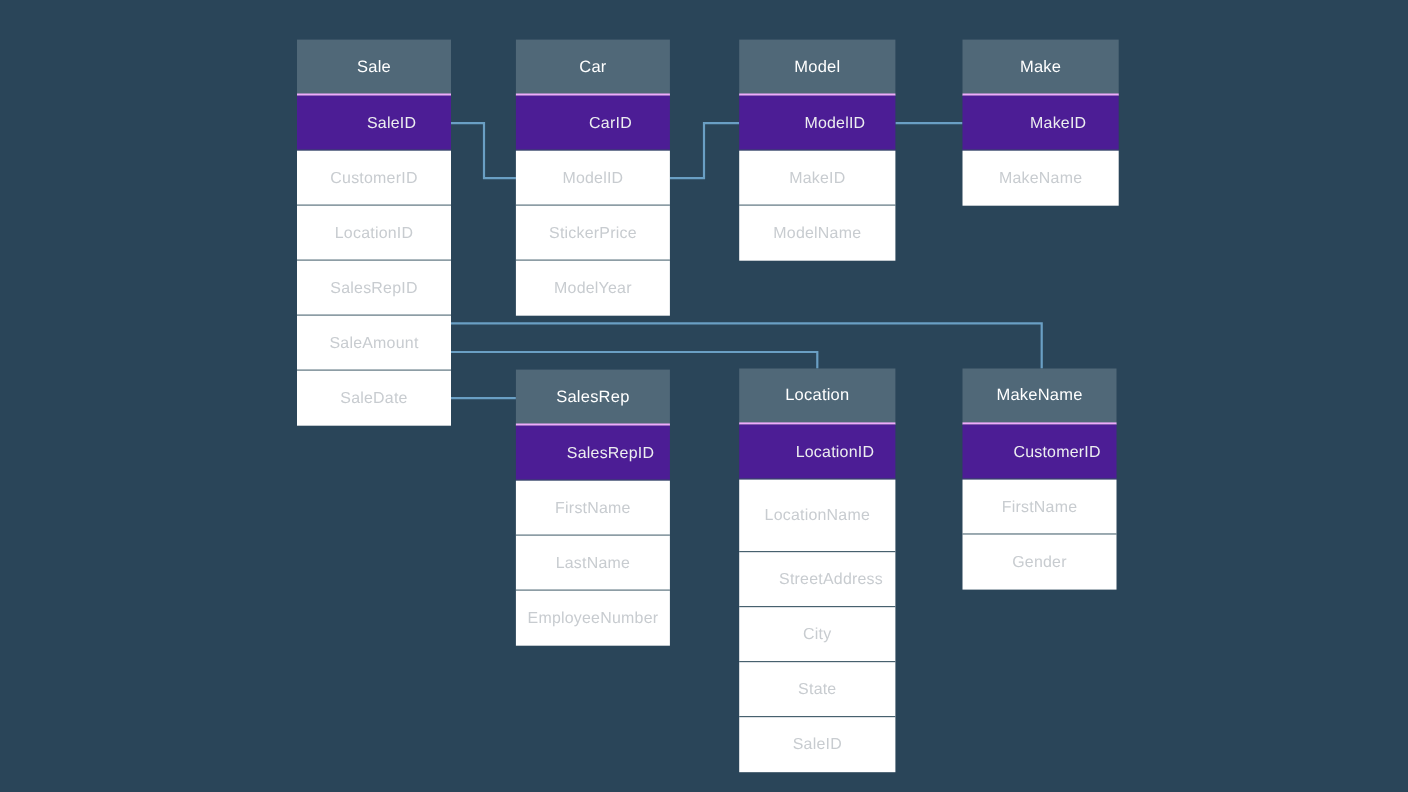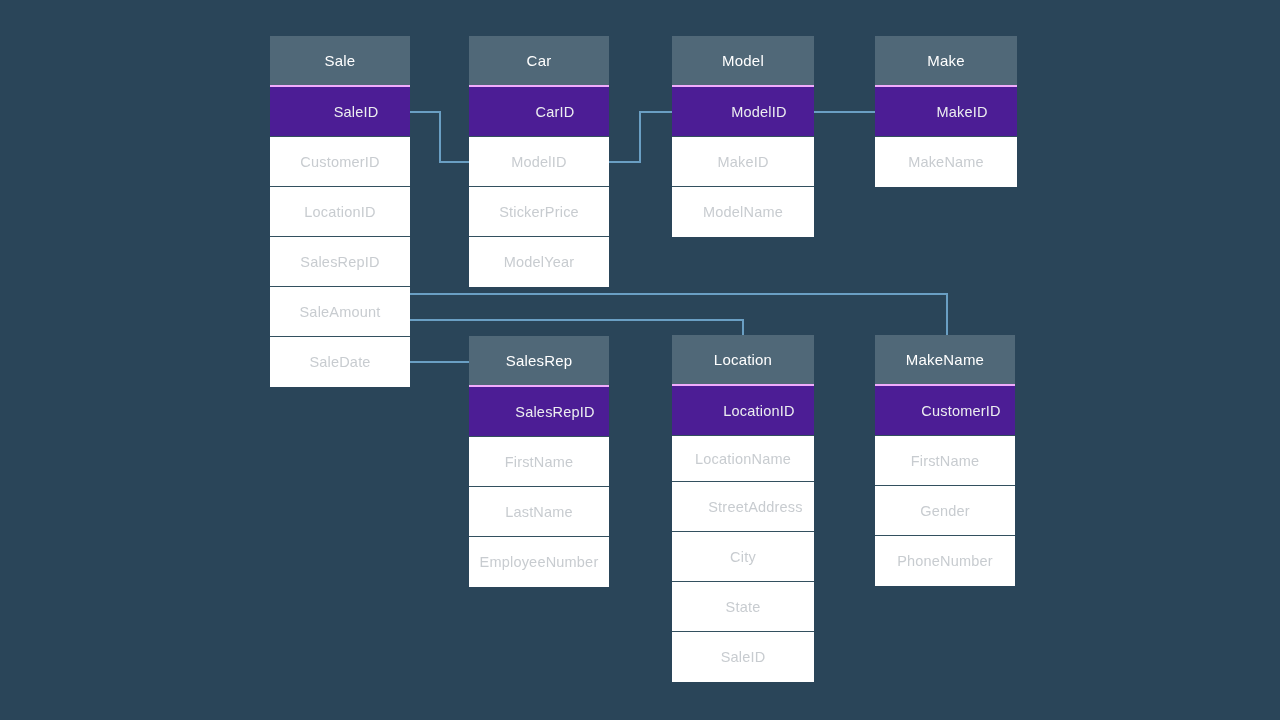--- a/index.html
+++ b/index.html
@@ -111,28 +111,27 @@
       <div class="entity" style="left: 469px; top: 336px; width: 140px;">
         <div class="entity-header" style="height: 51px;">SalesRep</div>
         <div class="field pk" style="height: 50px;">SalesRepID</div>
         <div class="field normal" style="height: 50px;">FirstName</div>
         <div class="field normal" style="height: 50px;">LastName</div>
         <div class="field normal" style="height: 50px;">EmployeeNumber</div>
       </div>
       <div class="entity" style="left: 672px; top: 335px; width: 142px;">
         <div class="entity-header" style="height: 51px;">Location</div>
         <div class="field pk" style="height: 50px;">LocationID</div>
-        <div class="field normal" style="height: 46px;">LocationName</div>
+        <div class="field normal" style="height: 66px;">LocationName</div>
         <div class="field normal" style="height: 50px; padding-left: 25px;">StreetAddress</div>
         <div class="field normal" style="height: 50px;">City</div>
         <div class="field normal" style="height: 50px;">State</div>
         <div class="field normal" style="height: 50px;">SaleID</div>
       </div>
       <div class="entity" style="left: 875px; top: 335px; width: 140px;">
         <div class="entity-header" style="height: 51px;">MakeName</div>
         <div class="field pk" style="height: 50px;">CustomerID</div>
         <div class="field normal" style="height: 50px;">FirstName</div>
         <div class="field normal" style="height: 50px;">Gender</div>
-        <div class="field normal" style="height: 50px;">PhoneNumber</div>
       </div>
     </div>
 
 </div>
 
 </body></html>

